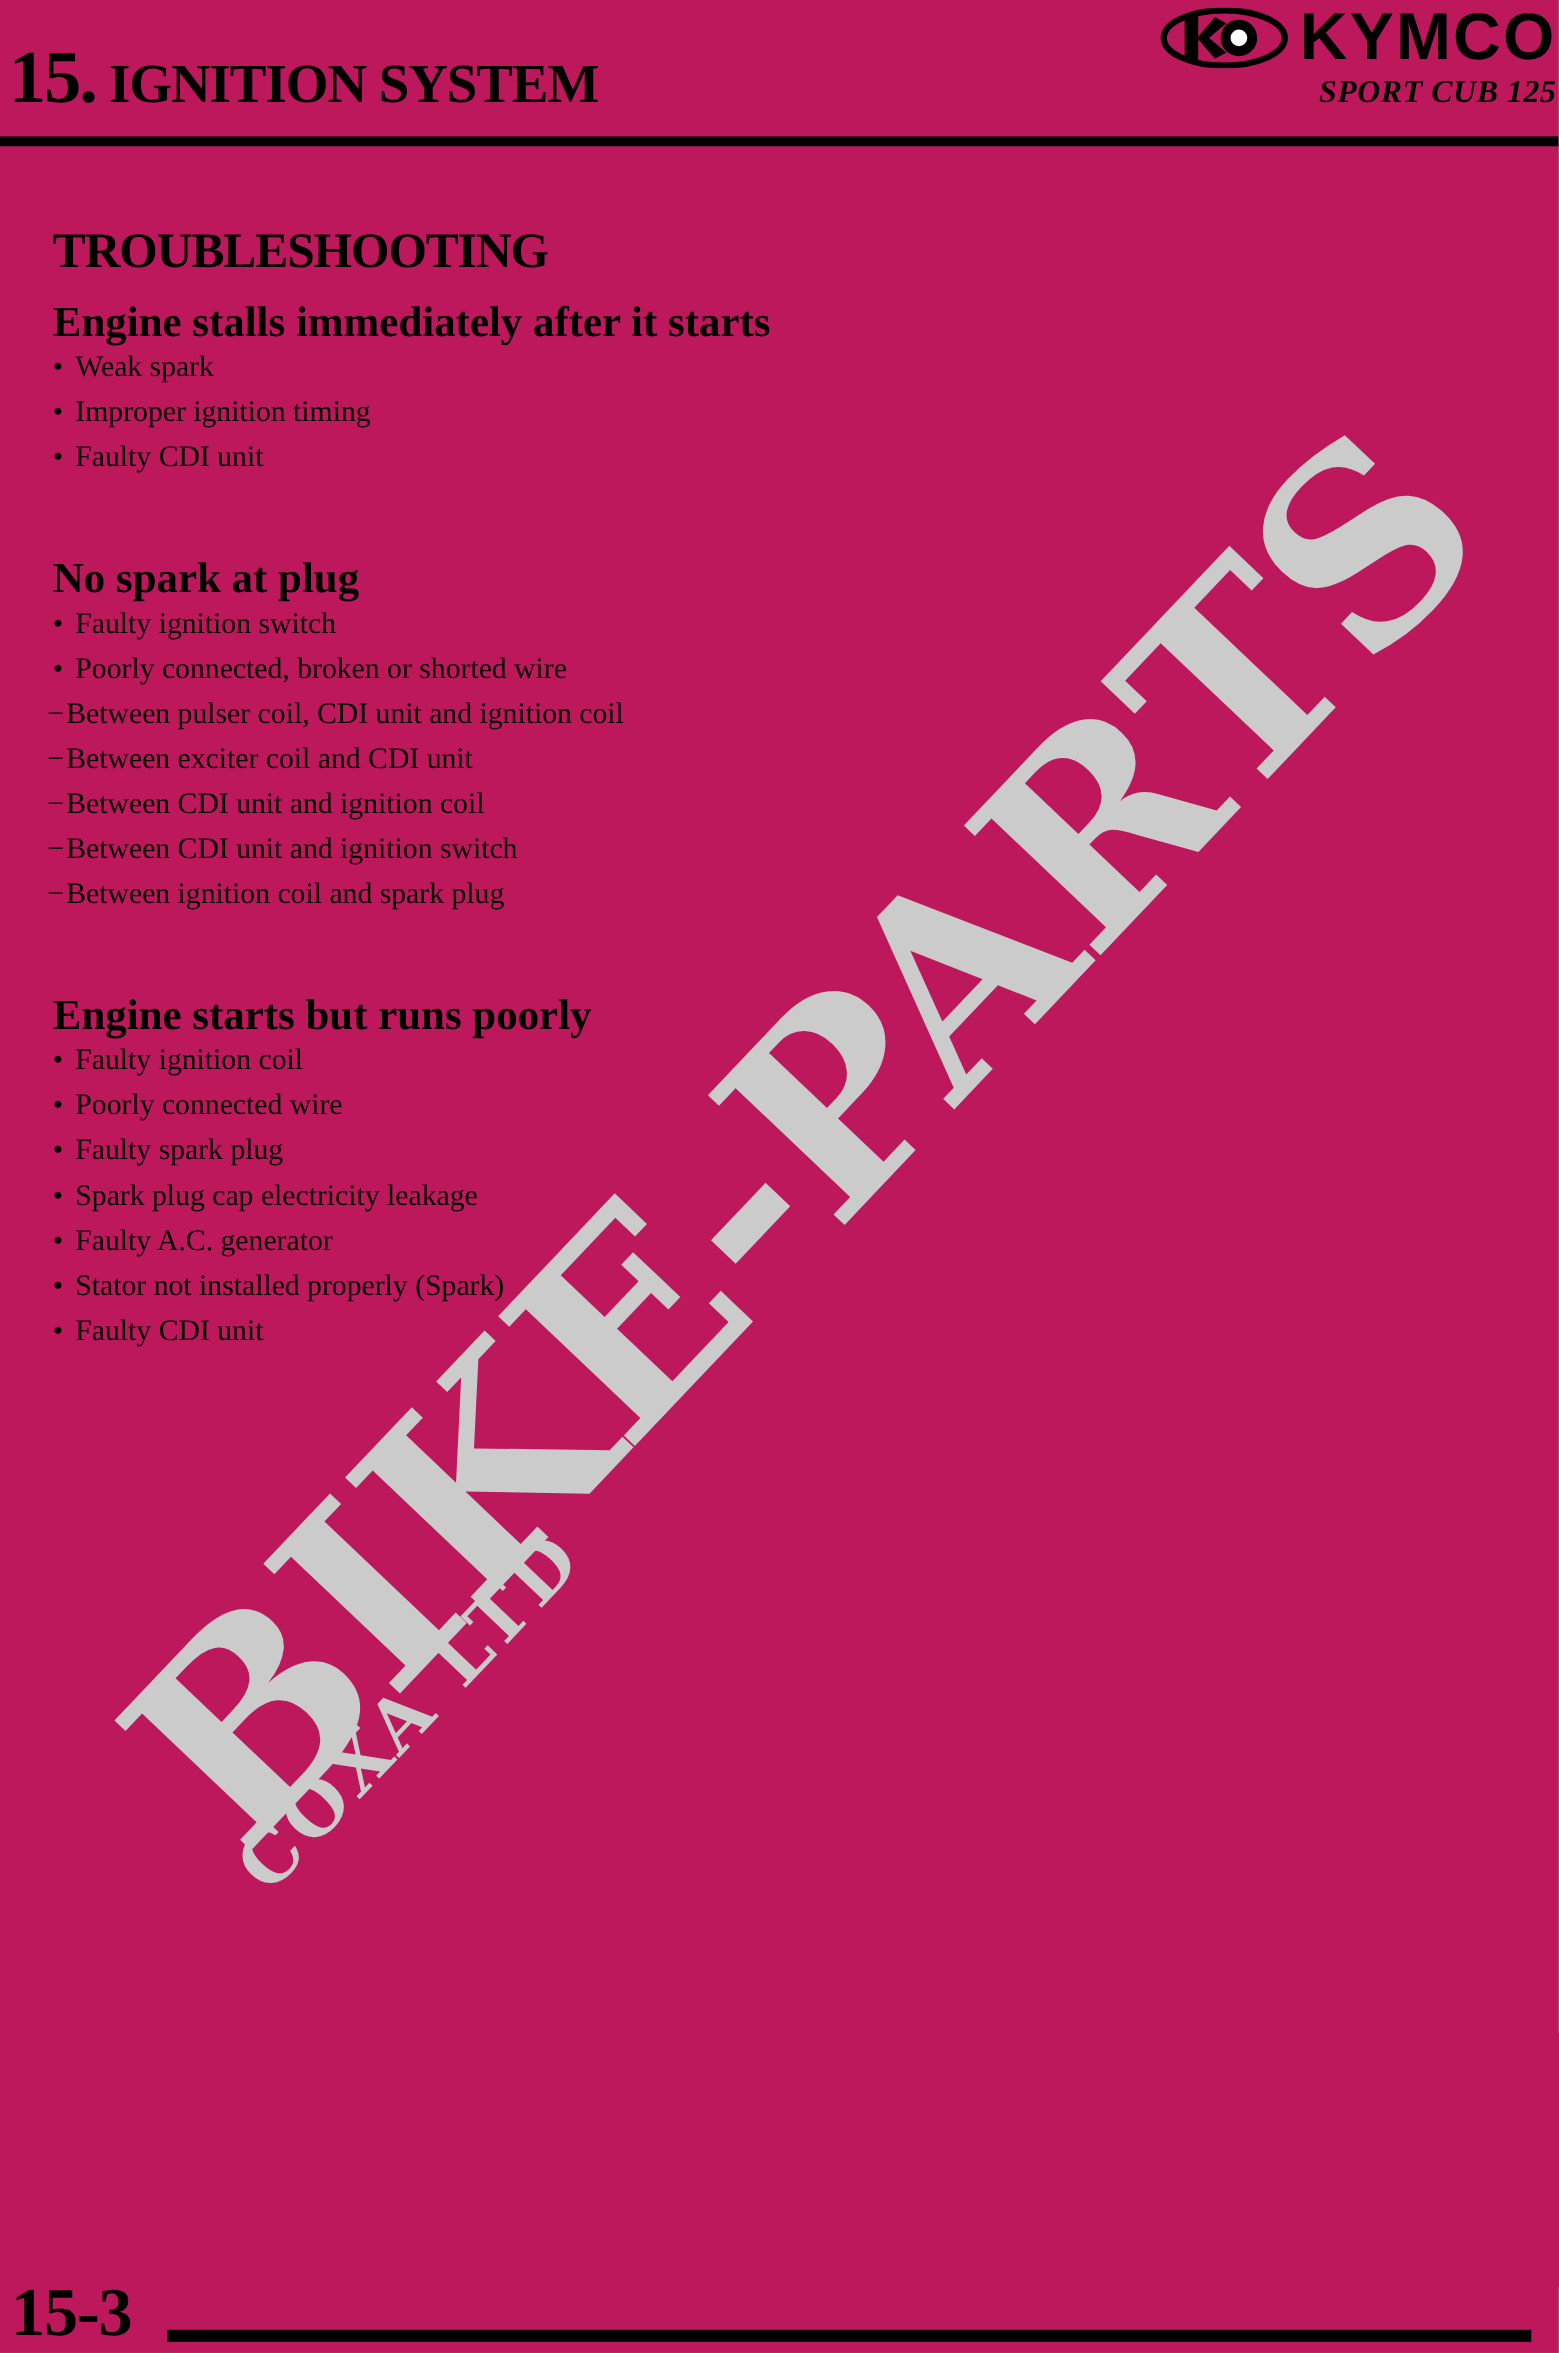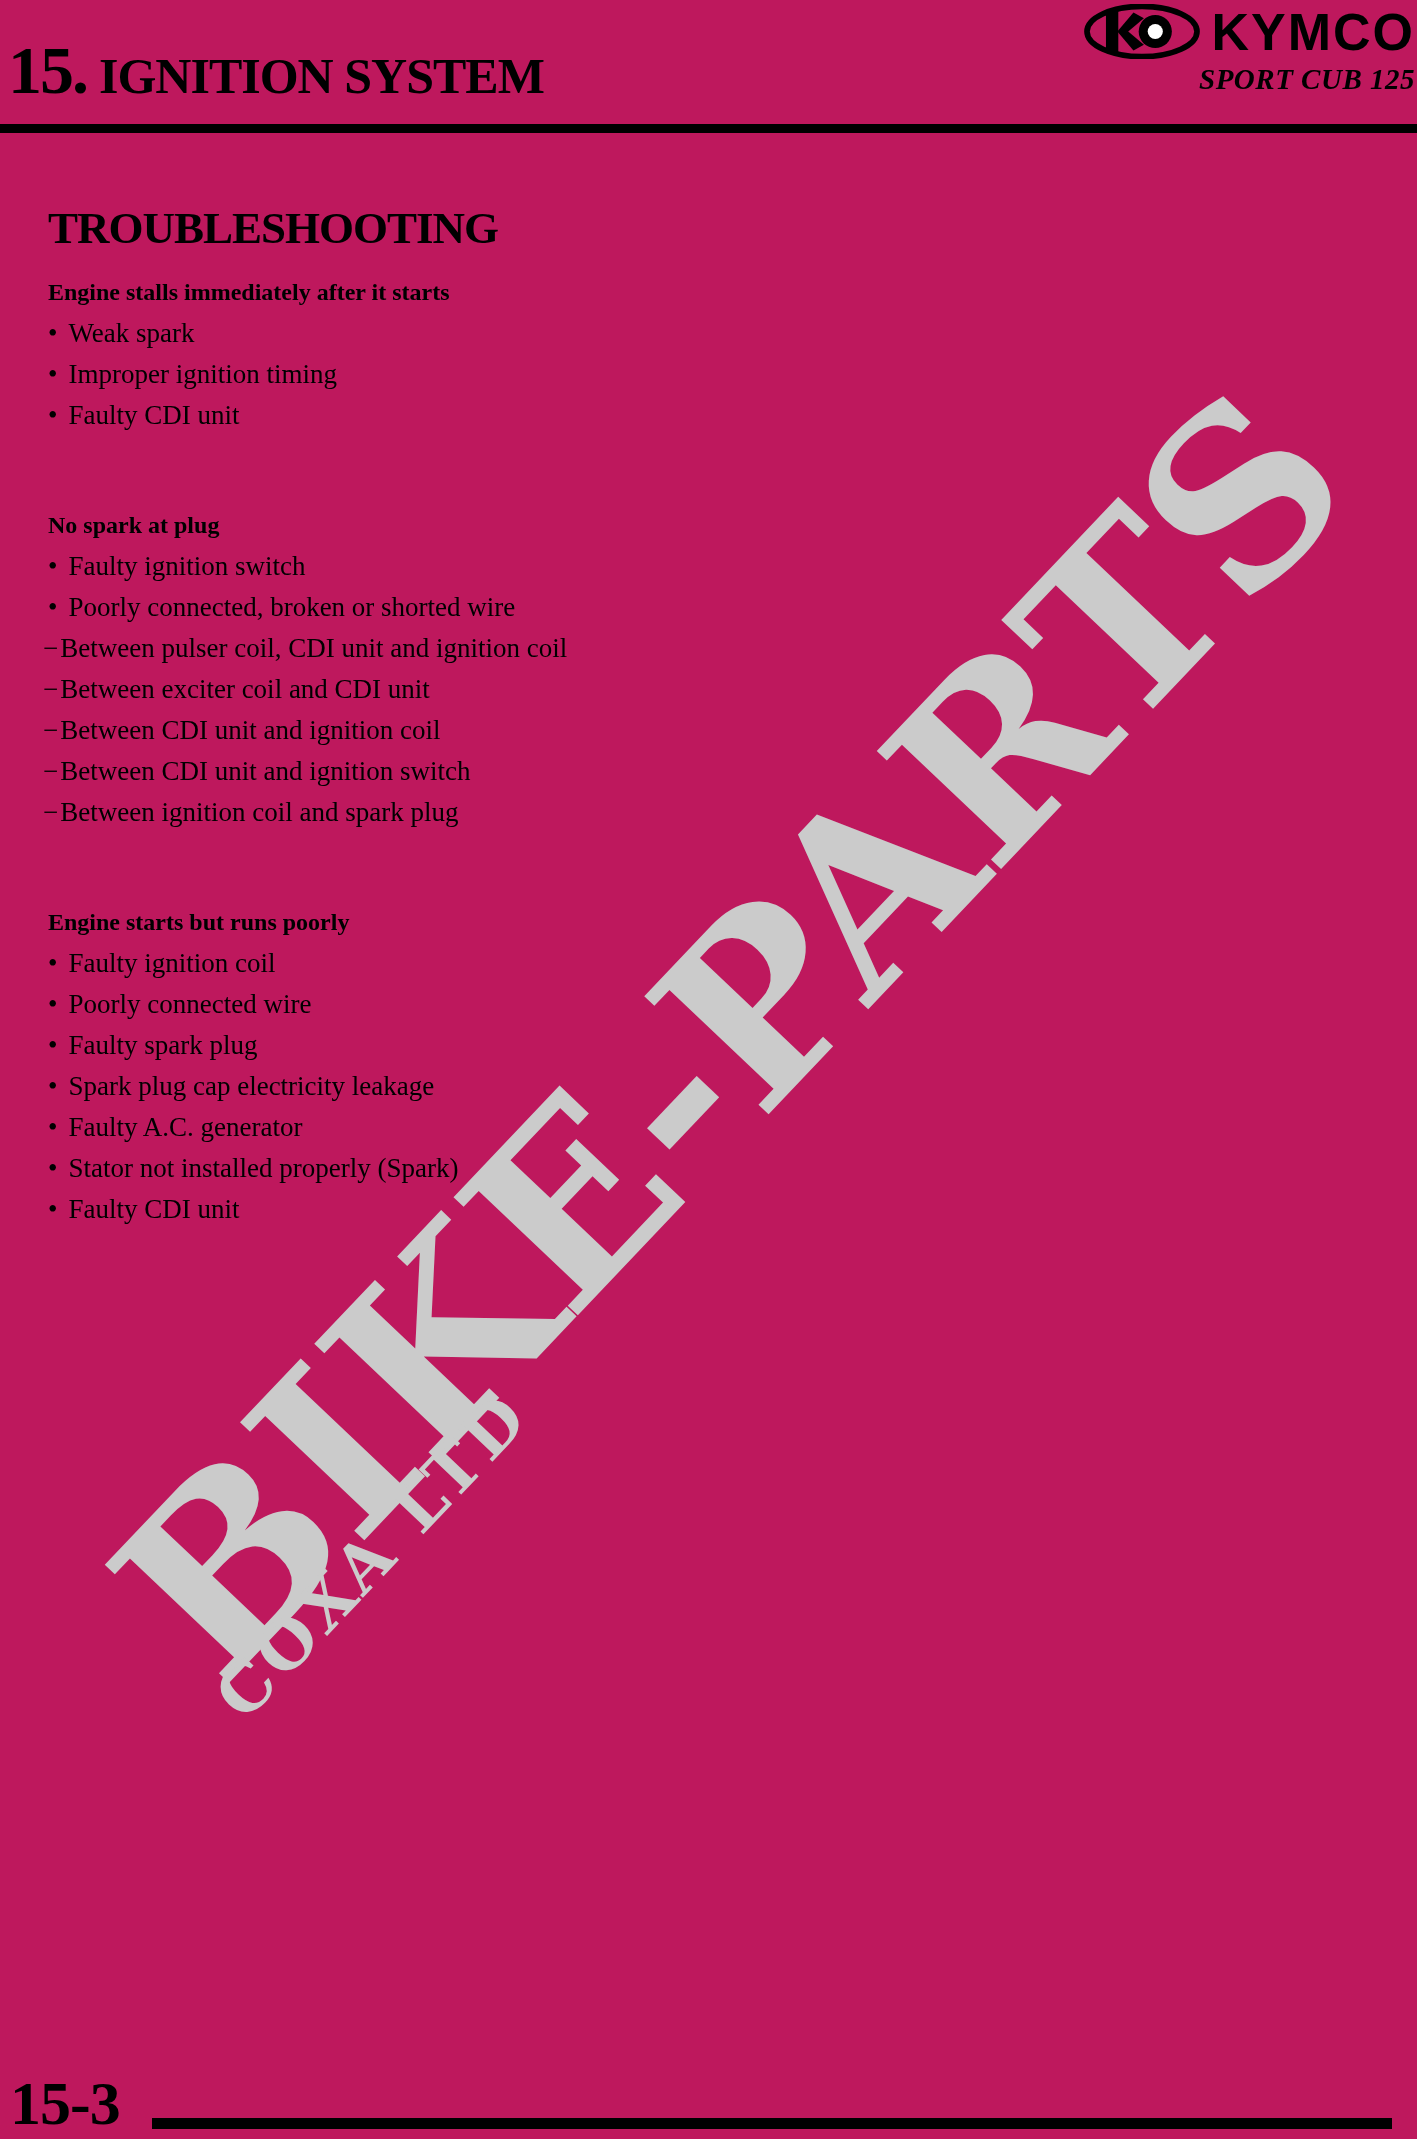--- a/index.html
+++ b/index.html
@@ -7,38 +7,38 @@
     position:relative;width:1417px;height:2139px;margin:0 auto;
     background:#be185d;overflow:hidden;color:#000;
     font-family:"Liberation Serif",serif;
   }
   
   .chapter{position:absolute;left:8px;top:36px;display:flex;align-items:baseline;gap:12px;z-index:3;}
   .ch-num{font-size:68px;font-weight:bold;letter-spacing:-2px;line-height:1;}
   .ch-title{font-size:50px;font-weight:bold;letter-spacing:-1px;line-height:1;}
   .brandblock{position:absolute;right:2px;top:4px;text-align:right;z-index:3;}
   .brandrow{display:flex;align-items:center;justify-content:flex-end;gap:10px;}
-  .brand{font-family:"Liberation Sans",sans-serif;font-weight:bold;font-size:52px;letter-spacing:2px;line-height:1;}
+  .brand{font-family:"Liberation Sans",sans-serif;font-weight:bold;font-size:60px;letter-spacing:2px;line-height:1;}
   .model{font-size:29px;font-weight:bold;font-style:italic;letter-spacing:0.5px;margin-top:4px;}
   .rule-top{position:absolute;left:0;top:124px;width:1417px;height:9px;background:#000;z-index:3;}
   
   .watermark{
     position:absolute;z-index:1;font-family:"DejaVu Serif",serif;font-weight:bold;
     white-space:nowrap;pointer-events:none;line-height:1;
   }
   .wm1{left:730px;top:1035px;font-size:235px;letter-spacing:-2px;
        transform:translate(-50%,-50%) rotate(-46.5deg);}
   .wm2{left:372px;top:1555px;font-size:66px;letter-spacing:5px;
        transform:translate(-50%,-50%) rotate(-46.5deg);}
   
   .content{position:absolute;left:48px;top:200px;width:1150px;z-index:2;}
   .page-title{font-size:45px;font-weight:bold;letter-spacing:-1px;margin:4px 0 20px 0;line-height:48px;}
   .ts-section{margin:0;}
   .ts-section + .ts-section{margin-top:69px;}
-  .sec-heading{font-size:24px;font-weight:bold;margin:0;line-height:41px;}
+  .sec-heading{font-size:39px;font-weight:bold;margin:0;line-height:41px;}
   .line{font-size:27px;line-height:41px;}
   .marker{display:inline;}
   .marker.bullet{margin-right:11px;}
   .marker.dash{margin-left:-5px;margin-right:2px;}
   
   .pageno{position:absolute;left:10px;top:2072px;font-size:62px;font-weight:bold;letter-spacing:-1px;line-height:1;z-index:3;}
   .rule-bottom{position:absolute;left:152px;top:2118px;width:1240px;height:11px;background:#000;z-index:3;}
   svg{display:block;}
 </style>
 </head>

